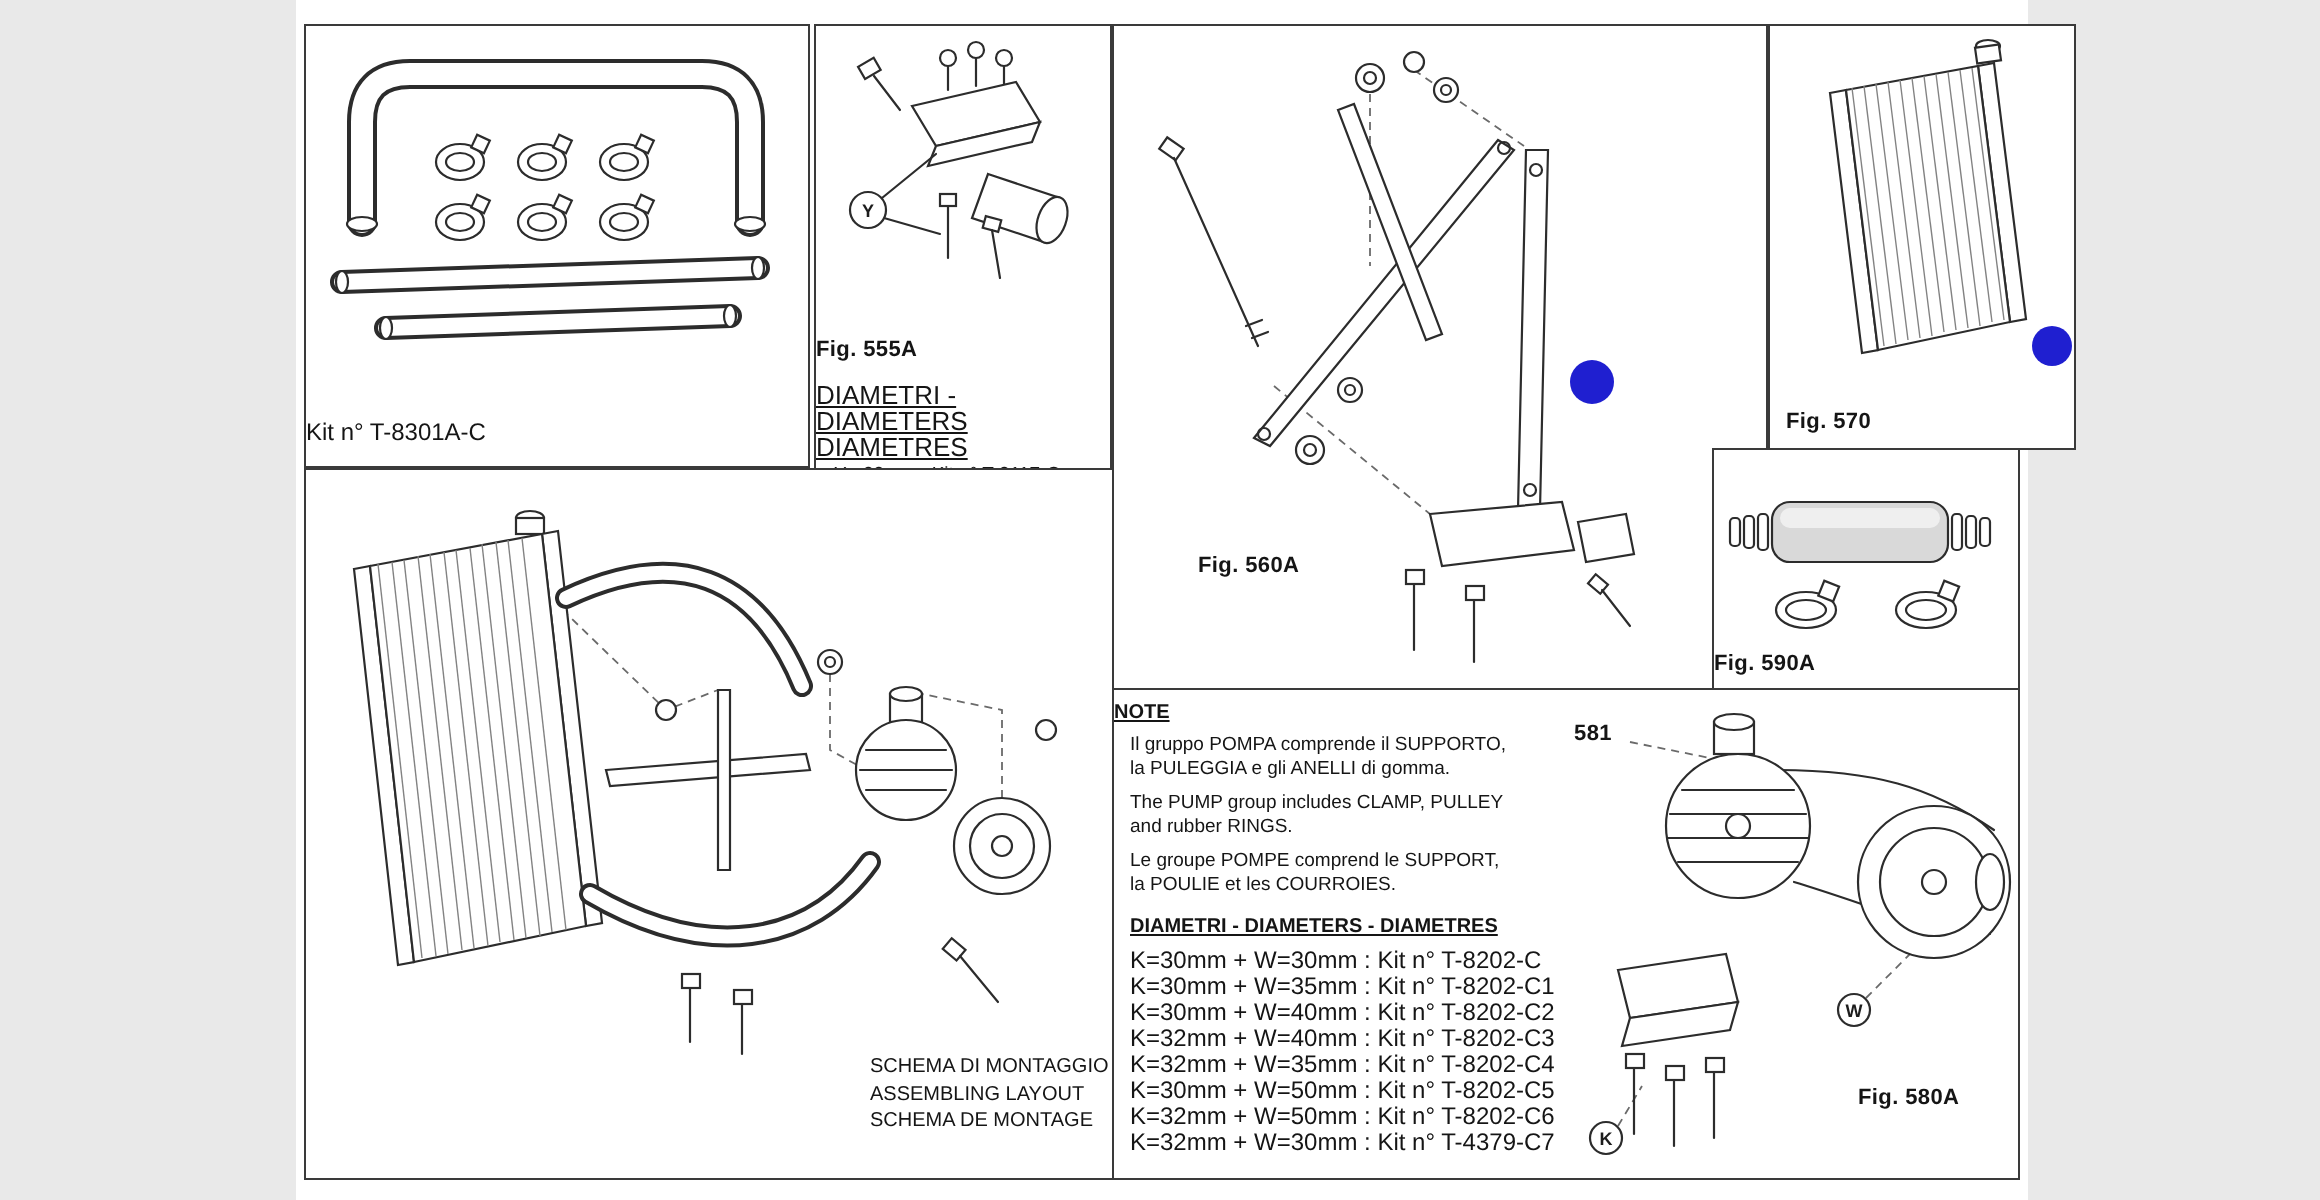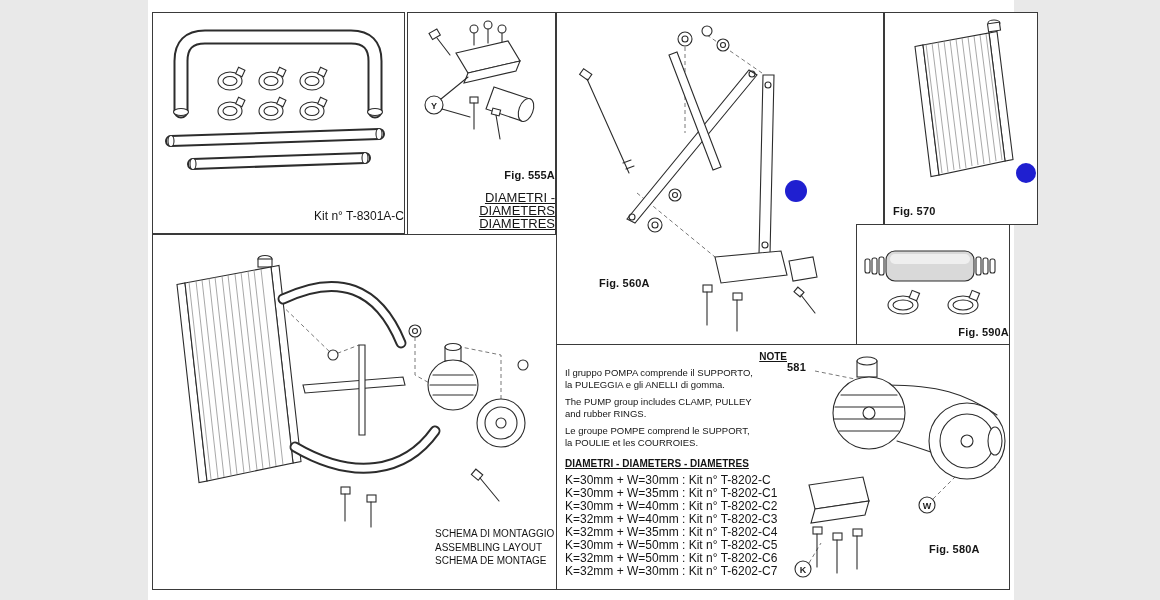--- a/index.html
+++ b/index.html
@@ -2,21 +2,21 @@
 <html><head>
 <meta charset="utf-8">
 <style>
   *{box-sizing:border-box}
   body{margin:0;background:#e9e9e9}
   .screen{position:relative;width:1160px;height:600px;background:#e9e9e9;
           font-family:"Liberation Sans","DejaVu Sans",sans-serif;color:#151515;overflow:hidden}
   .page{position:absolute;left:148px;top:0;width:866px;height:600px;background:#fff}
   .panel{position:absolute;background:#fff;border:1px solid #3a3a3a}
   .abs{position:absolute}
-  .c{position:absolute;left:0;right:0;text-align:right}
+  .c{position:absolute;left:0;right:0;text-align:left}
   .figlabel{font-weight:700;font-size:11px;letter-spacing:.2px}
   .kitlabel{font-size:12px}
   .diamhdr{font-size:13px;line-height:13px;text-decoration:underline}
   .kitrow{font-size:9.5px;line-height:14px;white-space:nowrap}
   .kitrow8{font-size:12px;line-height:13px;white-space:nowrap}
   .notetitle{font-size:10px;font-weight:700;text-decoration:underline}
   .noteline{font-size:9.5px;line-height:12px;white-space:nowrap}
   .gap{margin-bottom:5px}
   .diamtitle{font-size:10px;font-weight:700;text-decoration:underline;white-space:nowrap}
   .capt{font-size:10px;line-height:13.5px;white-space:nowrap}
@@ -302,18 +302,18 @@
     </div>
     <div class="abs diamtitle" style="left:8px;top:113px">DIAMETRI - DIAMETERS - DIAMETRES</div>
     <div class="abs" style="left:8px;top:129px">
       <div class="kitrow8">K=30mm + W=30mm : Kit n° T-8202-C</div>
       <div class="kitrow8">K=30mm + W=35mm : Kit n° T-8202-C1</div>
       <div class="kitrow8">K=30mm + W=40mm : Kit n° T-8202-C2</div>
       <div class="kitrow8">K=32mm + W=40mm : Kit n° T-8202-C3</div>
       <div class="kitrow8">K=32mm + W=35mm : Kit n° T-8202-C4</div>
       <div class="kitrow8">K=30mm + W=50mm : Kit n° T-8202-C5</div>
       <div class="kitrow8">K=32mm + W=50mm : Kit n° T-8202-C6</div>
-      <div class="kitrow8">K=32mm + W=30mm : Kit n° T-6202-C7</div>
+      <div class="kitrow8">K=32mm + W=30mm : Kit n° T-4379-C7</div>
     </div>
     <div class="abs figlabel" style="left:230px;top:16px">581</div>
     <div class="abs figlabel" style="left:372px;top:198px">Fig. 580A</div>
   </section>
 </div>
 
 </body></html>

